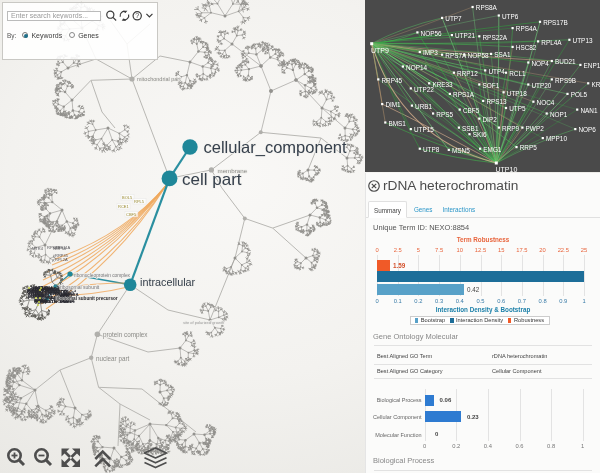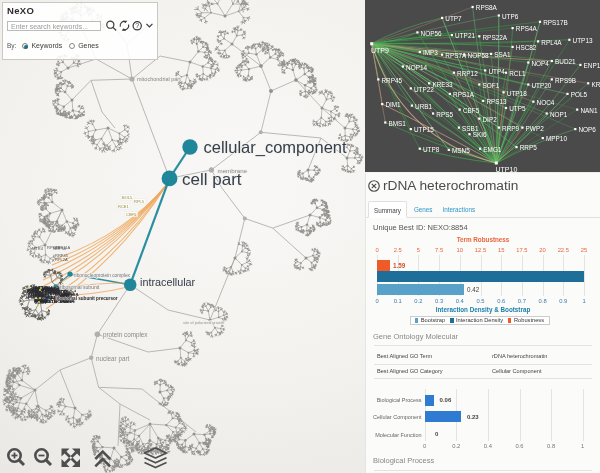--- a/index.html
+++ b/index.html
@@ -931,21 +931,20 @@
         <polyline points="95.3,459 102.7,451.6 110.1,459"></polyline>
         <polyline points="95.3,466.4 102.7,459 110.1,466.4"></polyline>
       </g>
       <g stroke="#4e4e4e" stroke-width="1.7" fill="none" stroke-linejoin="round">
         <polygon points="155.5,448 166.5,453 155.5,458 144.5,453"></polygon>
         <polyline points="144.5,457.8 155.5,462.8 166.5,457.8"></polyline>
         <polyline points="144.5,462.6 155.5,467.6 166.5,462.6"></polyline>
       </g>
 </svg>
 <div id="search">
-<div class="nexo">NeXO</div>
 <div class="srow">
 <input class="sinput" value="" placeholder="Enter search keywords..." style="">
 <svg width="50" height="14" viewBox="0 0 50 14" style="margin-left:5px">
 <g stroke="#3c3c3c" stroke-width="1.3" fill="none">
 <circle cx="4.6" cy="5.6" r="3.8"></circle>
             <line x1="7.4" y1="8.4" x2="10.8" y2="11.8"></line>
 <path d="M15.2 7.8 a4.2 4.2 0 0 1 1.2 -4.4 a4.2 4.2 0 0 1 5 -0.5"></path>
 <path d="M24 5.4 a4.2 4.2 0 0 1 -1.2 4.4 a4.2 4.2 0 0 1 -5 0.5"></path>
 <path d="M21.5 -0.5 l0 3.4 -3.4 0z" fill="#3c3c3c" stroke="none" transform="rotate(45 20 2)"></path>
 <path d="M17.8 13.8 l0 -3.4 3.4 0z" fill="#3c3c3c" stroke="none" transform="rotate(45 19.2 11.6)"></path>
@@ -1192,21 +1191,21 @@
 <div id="detail">
 <svg width="12" height="12" viewBox="0 0 24 24" style="position:absolute;left:2px;top:6.5px">
 <circle cx="12" cy="12" r="10.5" fill="none" stroke="#4a4a4a" stroke-width="2.4"></circle>
 <line x1="7.6" y1="7.6" x2="16.4" y2="16.4" stroke="#4a4a4a" stroke-width="2.4"></line>
 <line x1="16.4" y1="7.6" x2="7.6" y2="16.4" stroke="#4a4a4a" stroke-width="2.4"></line>
 </svg>
 <div class="title">rDNA heterochromatin</div>
 <div class="tabs">
 <span class="tab active">Summary</span><span class="tab t2">Genes</span><span class="tab t2">Interactions</span>
 </div>
-<div class="uid">Unique Best ID: NEXO:8854</div>
+<div class="uid">Unique Term ID: NEXO:8854</div>
 <div class="chart1">
 <div style="position:absolute;left:0;right:0;top:63px;text-align:center;font-size:6.3px;font-weight:bold;color:#e8643c">Term Robustness</div>
 <span style="position:absolute;left:2.0px;top:73.5px;width:18px;text-align:center;font-size:5.8px;color:#e8643c">0</span>
         <span style="position:absolute;left:22.7px;top:73.5px;width:18px;text-align:center;font-size:5.8px;color:#e8643c">2.5</span>
         <span style="position:absolute;left:43.4px;top:73.5px;width:18px;text-align:center;font-size:5.8px;color:#e8643c">5</span>
         <span style="position:absolute;left:64.1px;top:73.5px;width:18px;text-align:center;font-size:5.8px;color:#e8643c">7.5</span>
         <span style="position:absolute;left:84.8px;top:73.5px;width:18px;text-align:center;font-size:5.8px;color:#e8643c">10</span>
         <span style="position:absolute;left:105.5px;top:73.5px;width:18px;text-align:center;font-size:5.8px;color:#e8643c">12.5</span>
         <span style="position:absolute;left:126.19999999999999px;top:73.5px;width:18px;text-align:center;font-size:5.8px;color:#e8643c">15</span>
         <span style="position:absolute;left:146.9px;top:73.5px;width:18px;text-align:center;font-size:5.8px;color:#e8643c">17.5</span>

